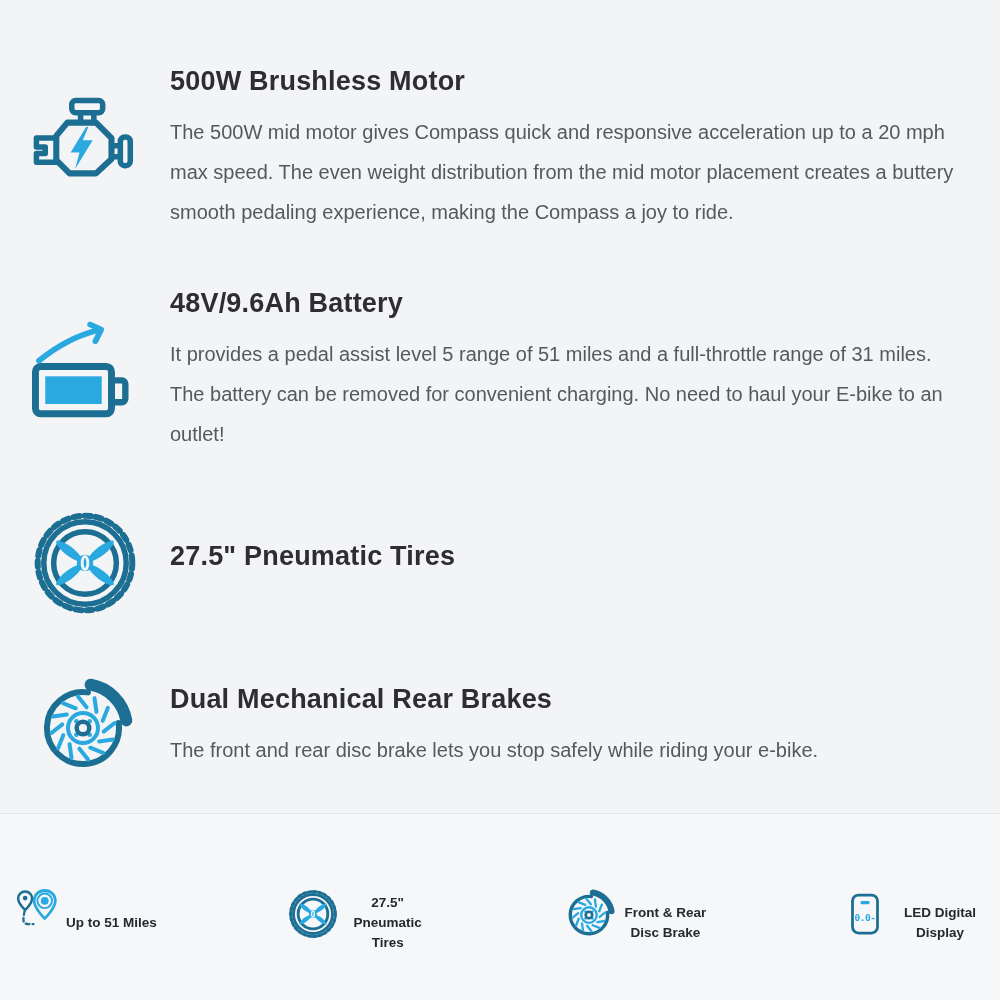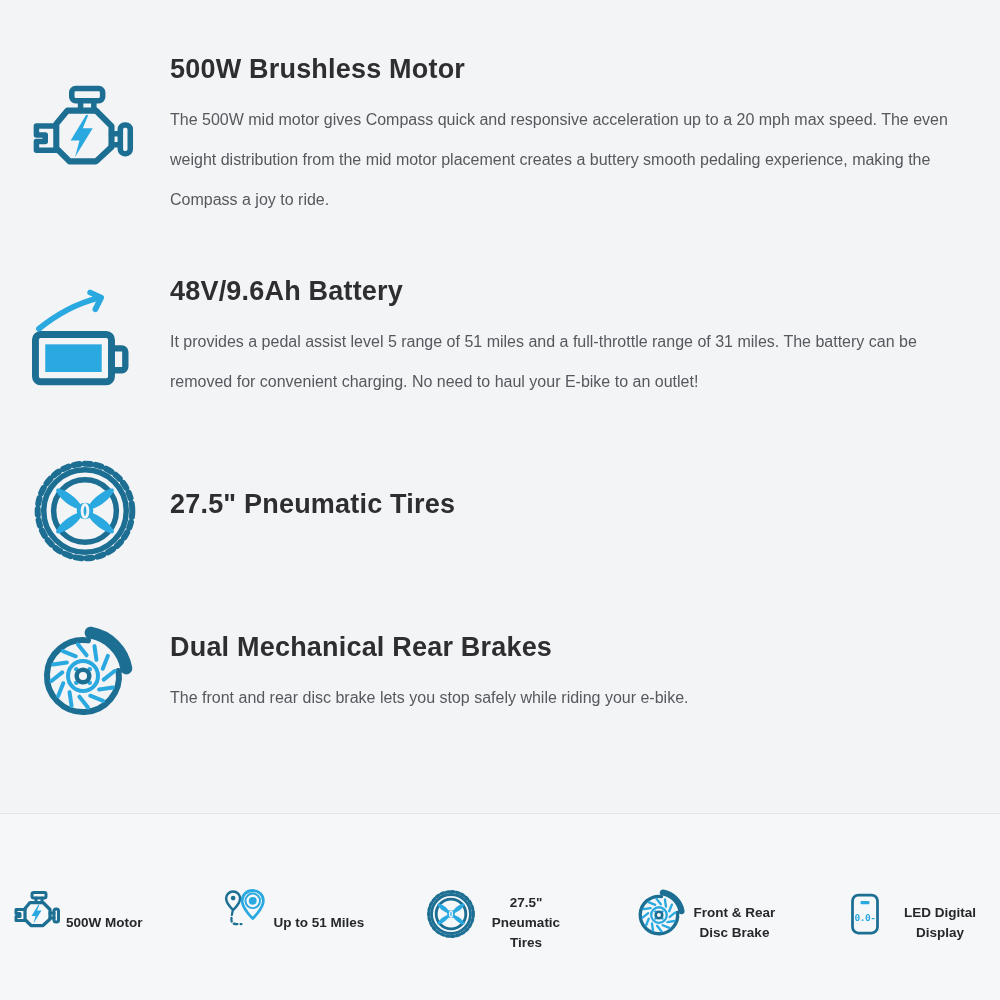--- a/index.html
+++ b/index.html
@@ -1,24 +1,24 @@
 <!DOCTYPE html>
 <html style="--teal: #1c6e93; --blue: #2aa9e0; --background: #f3f4f6; --strip-background: #f6f7f9; --divider: #e3e6ea; --heading-color: #2e2e30; --body-color: #55595e; --label-color: #26282b;"><head>
 <meta charset="utf-8">
 <style>
   html,body { margin:0; padding:0; }
   body { font-family:"Liberation Sans", sans-serif; background:var(--background,#f3f4f6); }
   .page { position:relative; width:1000px; height:1000px; background:var(--background,#f3f4f6); overflow:hidden; }
 
-  .features { position:absolute; top:4px; left:0; right:0; height:813px; padding-top:48px; box-sizing:border-box; overflow:hidden; }
+  .features { position:absolute; top:16px; left:0; right:0; height:813px; padding-top:48px; box-sizing:border-box; overflow:hidden; }
   .feature { display:flex; align-items:center; margin-bottom:54px; }
   .feature-icon { flex:0 0 170px; display:flex; justify-content:center; align-items:center; }
   .feature-text { flex:1; padding-right:42px; }
   .feature-text h2 { margin:0 0 14px; font-size:27px; line-height:34px; font-weight:700; color:var(--heading-color,#2e2e30); letter-spacing:.2px; }
-  .feature-text p { margin:0; font-size:16px; line-height:40px; color:var(--body-color,#55595e); }
+  .feature-text p { margin:0; font-size:20px; line-height:40px; color:var(--body-color,#55595e); }
 
   .specs { position:absolute; left:0; right:0; top:813px; bottom:0; background:var(--strip-background,#f6f7f9);
            border-top:1px solid var(--divider,#e3e6ea); display:flex; justify-content:space-between;
            padding:14px 10px 0; box-sizing:border-box; }
   .spec { width:150px; display:flex; flex-direction:row; align-items:center; }
   .spec-icon { height:56px; display:flex; align-items:center; justify-content:center; }
   .spec-label { margin-top:18px; max-width:142px; text-align:center; font-size:13.5px; line-height:20px;
                 font-weight:700; color:var(--label-color,#26282b); }
 
   
@@ -124,34 +124,20 @@
       <div class="feature-text">
         <h2>Dual Mechanical Rear Brakes</h2>
         <p>The front and rear disc brake lets you stop safely while riding your e-bike.</p>
       </div>
     </section>
 
   </div>
 
   <div class="specs">
 
-    <div class="spec">
-      <div class="spec-icon">
-        <svg width="56" height="48" viewBox="0 0 112 96">
-          <rect class="st" x="44" y="5" width="28" height="11" rx="3.5" stroke-width="6"></rect>
-          <path class="st" d="M52 16 V25 M64 16 V25" stroke-width="6"></path>
-          <polygon class="st" points="40,25 66,25 80,39 80,58 66,71 42,71 30,59 30,37" stroke-width="6.5"></polygon>
-          <path class="st" d="M80 46 H88 M80 56 H88" stroke-width="6"></path>
-          <rect class="st" x="88" y="38" width="9" height="26" rx="4" stroke-width="6"></rect>
-          <path class="st" d="M30 39 H12 V47 H20 V53 H12 V61 H30" stroke-width="6"></path>
-          <polygon class="fb" points="57,29 43,52 51,52 47,67 63,41 54,41 59,29"></polygon>
-        </svg>
-      </div>
-      <div class="spec-label">500W Motor</div>
-    </div>
 
 
     <div class="spec">
       <div class="spec-icon">
         <svg width="56" height="56" viewBox="0 0 100 100">
           <path class="st" d="M27 10 C 19.8 10 14.5 15.3 14.5 22 C 14.5 31 27 43 27 43 C 27 43 39.5 31 39.5 22 C 39.5 15.3 34.2 10 27 10 Z" stroke-width="4.5"></path>
           <circle class="ft" cx="27" cy="21.5" r="4.2"></circle>
           <path class="sb" d="M62 8 C 51 8 43 16 43 26.5 C 43 40 62 58 62 58 C 62 58 81 40 81 26.5 C 81 16 73 8 62 8 Z" stroke-width="5"></path>
           <circle class="sb" cx="62" cy="26.5" r="13" stroke-width="3.5"></circle>
           <circle class="fb" cx="62" cy="26.5" r="7"></circle>

